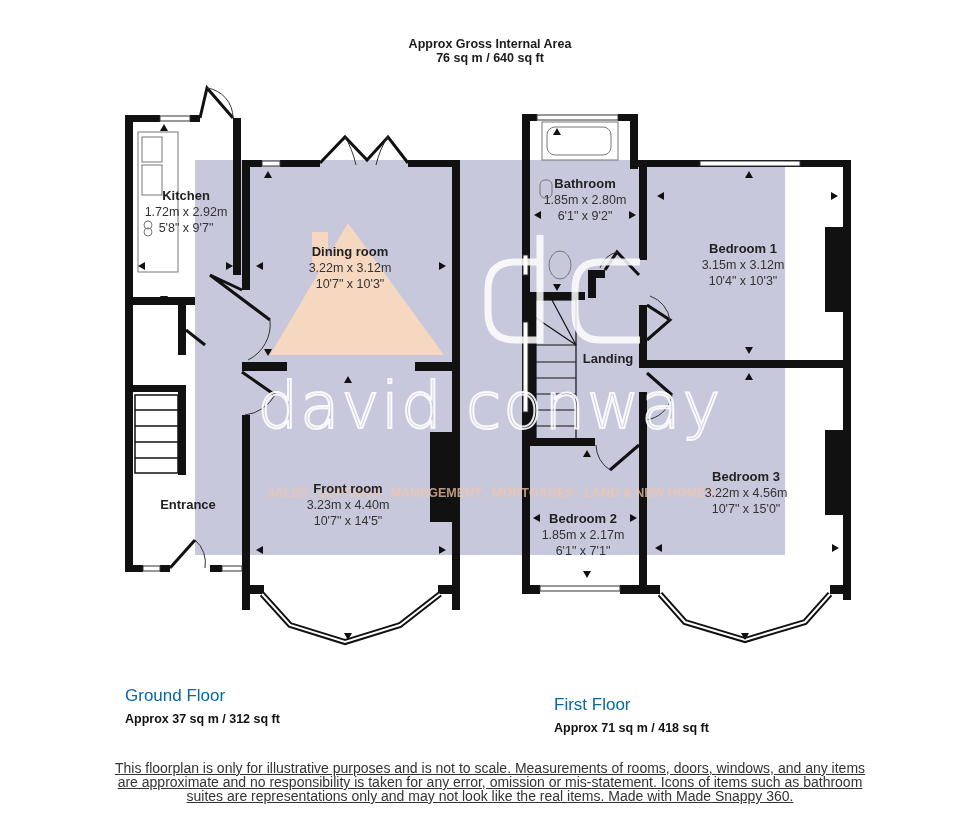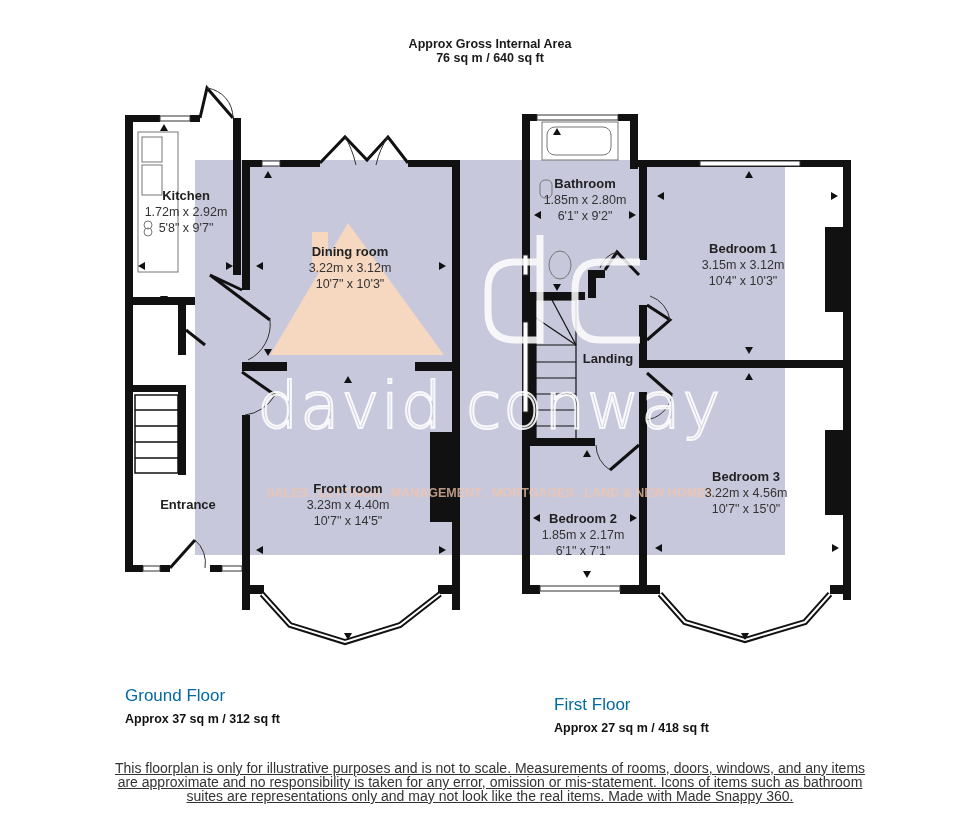--- a/index.html
+++ b/index.html
@@ -254,16 +254,16 @@
     <text x="746" y="513" text-anchor="middle" class="rdim">10'7" x 15'0"</text>
   </g>
 </svg>
 
 <div class="abs" style="left:125px;top:686px;">
   <div class="floor-name">Ground Floor</div>
   <div class="floor-area" style="margin-top:6px">Approx 37 sq m / 312 sq ft</div>
 </div>
 <div class="abs" style="left:522px;top:695px;margin-left:32px;">
   <div class="floor-name">First Floor</div>
-  <div class="floor-area" style="margin-top:6px">Approx 27 sq m / 418 sq ft</div>
+  <div class="floor-area" style="margin-top:6px">Approx 71 sq m / 418 sq ft</div>
 </div>
 
 <div id="disclaimer" class="abs">This floorplan is only for illustrative purposes and is not to scale. Measurements of rooms, doors, windows, and any items are approximate and no responsibility is taken for any error, omission or mis-statement. Icons of items such as bathroom suites are representations only and may not look like the real items. Made with Made Snappy 360.</div>
 
 </body></html>

